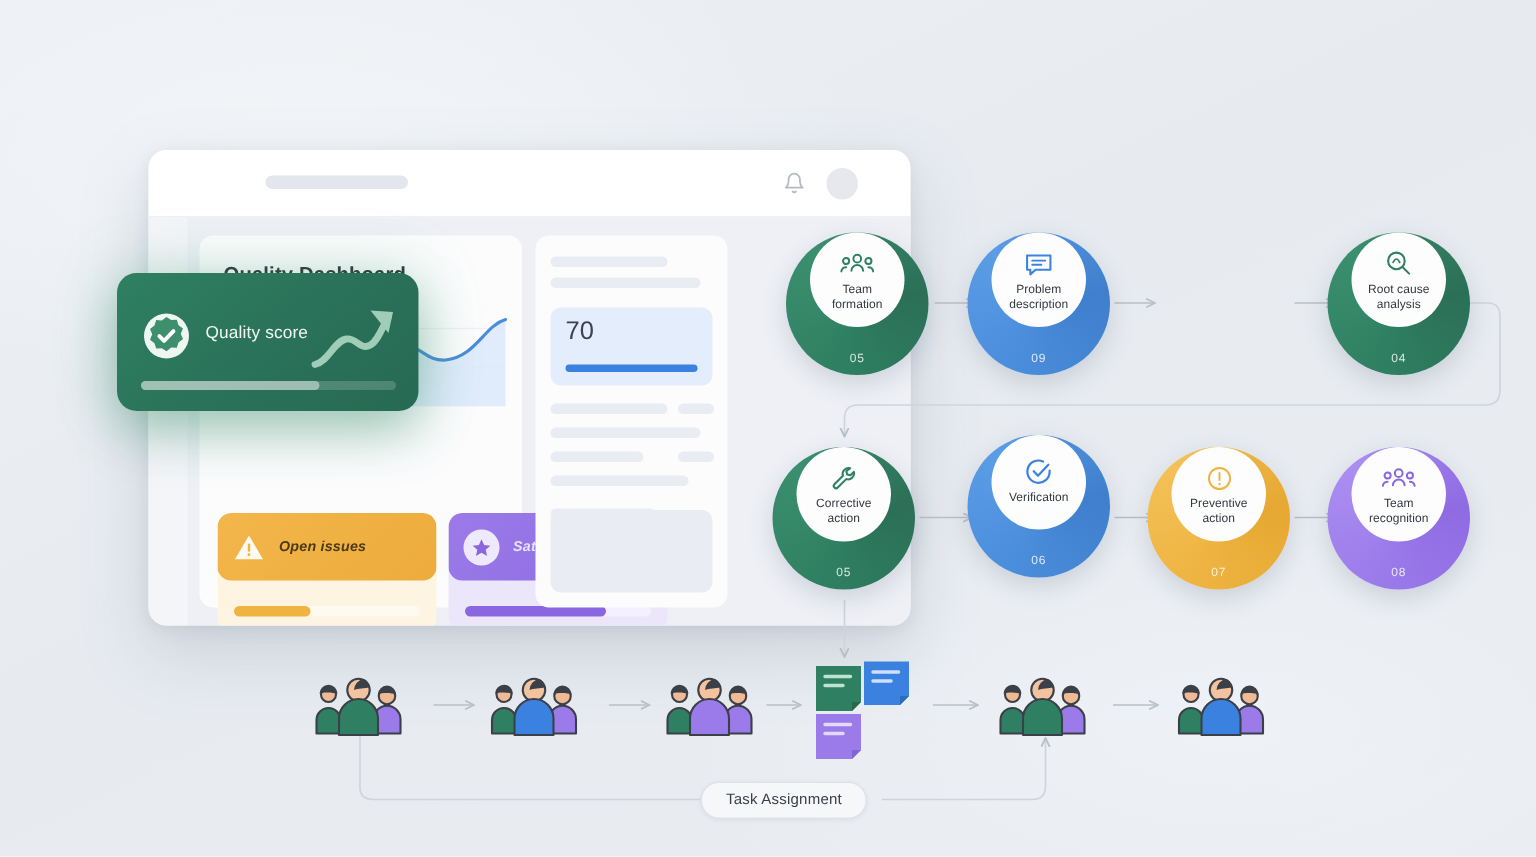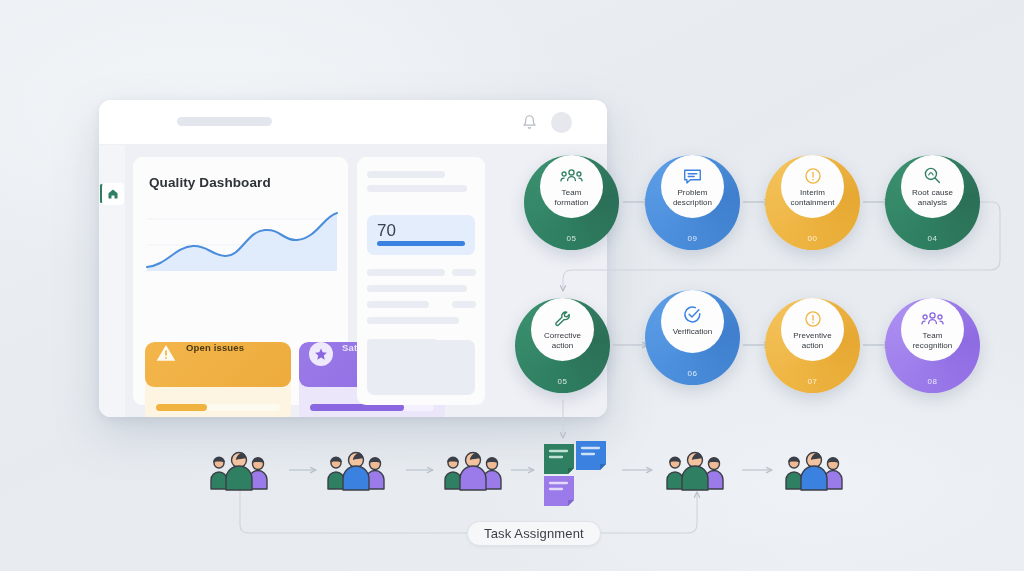--- a/index.html
+++ b/index.html
@@ -66,22 +66,23 @@
     font-size: 13.5px; color: #2f3339; font-weight: 600; letter-spacing: .1px;
     white-space: nowrap;
   }
   .chart-box { position: absolute; left: 8px; top: 48px; width: 200px; height: 66px; }
   .chart-box svg { display: block; }
 
   .kpi {
     position: absolute; border-radius: 9px; overflow: hidden;
   }
   .kpi-head {
-    height: 45px; border-radius: 9px; display: flex; gap: 9px;
+    height: 45px; border-radius: 9px; display: flex; align-items: center; gap: 9px;
     padding: 0 10px;
+    font-style: italic;
   }
   .kpi-label { font-size: 9.5px; font-weight: 700; letter-spacing: .15px; }
   .kpi-track { position: absolute; left: 11px; right: 11px; bottom: 10px; height: 7px;
     border-radius: 5px; }
   .kpi-fill { height: 100%; border-radius: 5px; }
 
   .kpi-open { left: 12px; top: 185px; width: 146px; height: 79px; background: #fdf5e2; }
   .kpi-open .kpi-head { background: linear-gradient(135deg,#f3b64b,#edab3c); }
   .kpi-open .kpi-label { color: #4a3a16; }
   .kpi-open .kpi-track { background: #fdfaf0; }
@@ -94,21 +95,21 @@
   .kpi-sat .kpi-fill { width: 76%; background: #8a67e0; }
 
   .badge-circ {
     width: 24px; height: 24px; border-radius: 50%;
     display: flex; align-items: center; justify-content: center; flex: 0 0 auto;
   }
 
   
   .sk { position: absolute; background: #e9ecf2; border-radius: 4px; }
   .metric-card {
-    position: absolute; left: 10px; top: 58px; width: 108px; height: 40px;
+    position: absolute; left: 10px; top: 48px; width: 108px; height: 52px;
     background: #e3edfb; border-radius: 7px;
   }
   .metric-num {
     position: absolute; left: 10px; top: 6px; font-size: 17px; color: #3b4250; font-weight: 500;
   }
   .metric-bar { position: absolute; left: 10px; bottom: 9px; width: 88px; height: 5px;
     border-radius: 3px; background: #3b82e0; }
   .panelB-block { position: absolute; left: 10px; bottom: 10px; width: 108px; height: 55px;
     background: #e9ecf2; border-radius: 7px; }
 
@@ -156,21 +157,21 @@
   .ring-purple { background: conic-gradient(from 200deg, #9b7bea, #ab8ef2, #8f6be2, #9b7bea); }
   .conn { position: absolute; }
 
   
   .grp { position: absolute; width: 62px; height: 44px; }
   .notes { position: absolute; width: 62px; height: 66px; }
   .pill {
     position: absolute; background: #f6f7f9; border: 1px solid #dfe3e9;
     border-radius: 14px; height: 25px; display: flex; align-items: center;
     justify-content: center; padding: 0 16px;
-    font-size: 13px; color: #3a3f47; letter-spacing: .15px;
+    font-size: 10px; color: #3a3f47; letter-spacing: .15px;
     box-shadow: 0 1px 3px rgba(120,134,155,.12);
   }
 </style>
 </head>
 <body>
 
 <div id="stage">
 
   <div class="browser">
     <div class="browser-topbar">
@@ -249,20 +250,36 @@
         <div class="sk" style="left:10px;top:128px;width:100px;height:7px"></div>
         <div class="sk" style="left:10px;top:144px;width:62px;height:7px"></div>
         <div class="sk" style="left:95px;top:144px;width:24px;height:7px"></div>
         <div class="sk" style="left:10px;top:160px;width:92px;height:7px"></div>
         <div class="sk" style="left:10px;top:182px;width:70px;height:7px"></div>
         <div class="panelB-block"></div>
       </div>
     </div>
   </div>
 
+  <div class="qcard">
+    <div class="badge-circ">
+      <svg width="30" height="30" viewBox="0 0 24 24">
+        <path d="M12 1.9l2.5 1.6 3-.2.9 2.9 2.4 1.8-1.2 2.8 1.2 2.8-2.4 1.8-.9 2.9-3-.2L12 20.1l-2.5-1.6-3 .2-.9-2.9-2.4-1.8L4.4 11 3.2 8.2l2.4-1.8.9-2.9 3 .2z" fill="#3d8f6d"></path>
+        <path d="M8.2 12.1l2.5 2.5 5-5.2" fill="none" stroke="#ffffff" stroke-width="2.1" stroke-linecap="round" stroke-linejoin="round"></path>
+      </svg>
+    </div>
+    <div class="qcard-label">Quality score</div>
+    <svg class="qcard-arrow" viewBox="0 0 58 44">
+      <path d="M3 41 C 12 39 16 25 24 24 C 31 23 33 32 40 28 C 45 25 48 16 52 9" fill="none" stroke="#9fcdb8" stroke-width="4.6" stroke-linecap="round" stroke-linejoin="round"></path>
+      <path d="M40 5 L55 6 L52 20 Z" fill="#9fcdb8"></path>
+    </svg>
+    <div class="qcard-track">
+      <div class="qcard-fill"></div>
+    </div>
+  </div>
 
   <svg class="conn" style="left:0;top:0;width:1024px;height:571px">
     <defs>
       <marker id="ar" markerWidth="7" markerHeight="7" refX="5.4" refY="3" orient="auto">
         <path d="M0.4 0.6 L5.4 3 L0.4 5.4" fill="none" stroke="#b9bfc9" stroke-width="1.1" stroke-linecap="round" stroke-linejoin="round"></path>
       </marker>
     </defs>
 
     <line x1="623" y1="202" x2="650" y2="202" stroke="#b9bfc9" stroke-width="1.1" marker-end="url(#ar)"></line>
     <line x1="743" y1="202" x2="770" y2="202" stroke="#b9bfc9" stroke-width="1.1" marker-end="url(#ar)"></line>
@@ -316,36 +333,20 @@
             <path d="M6 7.4h10M6 10.6h7" stroke-width="1.5"></path>
           </svg>
         </div>
         <div class="nlabel">Problem</div>
         <div class="nlabel">description</div>
       </div>
     </div>
     <div class="nnum">09</div>
   </div>
 
-  <div class="node" style="left:765px;top:155px">
-    <div class="ring ring-amber">
-      <div class="inner">
-        <div class="nicon">
-          <svg width="18" height="18" viewBox="0 0 22 22" fill="none" stroke="#eeb441" stroke-width="1.6" stroke-linecap="round">
-            <circle cx="11" cy="11" r="8.6"></circle>
-              <path d="M11 6.6v5.6"></path>
-              <circle cx="11" cy="15.5" r=".95" fill="#eeb441" stroke="none"></circle>
-          </svg>
-        </div>
-        <div class="nlabel">Interim</div>
-        <div class="nlabel">containment</div>
-      </div>
-    </div>
-    <div class="nnum">00</div>
-  </div>
 
   <div class="node" style="left:885px;top:155px">
     <div class="ring ring-green">
       <div class="inner">
         <div class="nicon">
           <svg width="19" height="19" viewBox="0 0 22 22" fill="none" stroke="#2f8062" stroke-width="1.6" stroke-linecap="round">
             <circle cx="9.2" cy="9.2" r="6.4"></circle>
               <path d="M13.9 13.9 19 19"></path>
             <path d="M6.6 10.4c.8-1.6 1.6-2.7 2.6-2.7s1.8 1.1 2.6 2.7" stroke-width="1.3"></path>
           </svg>

